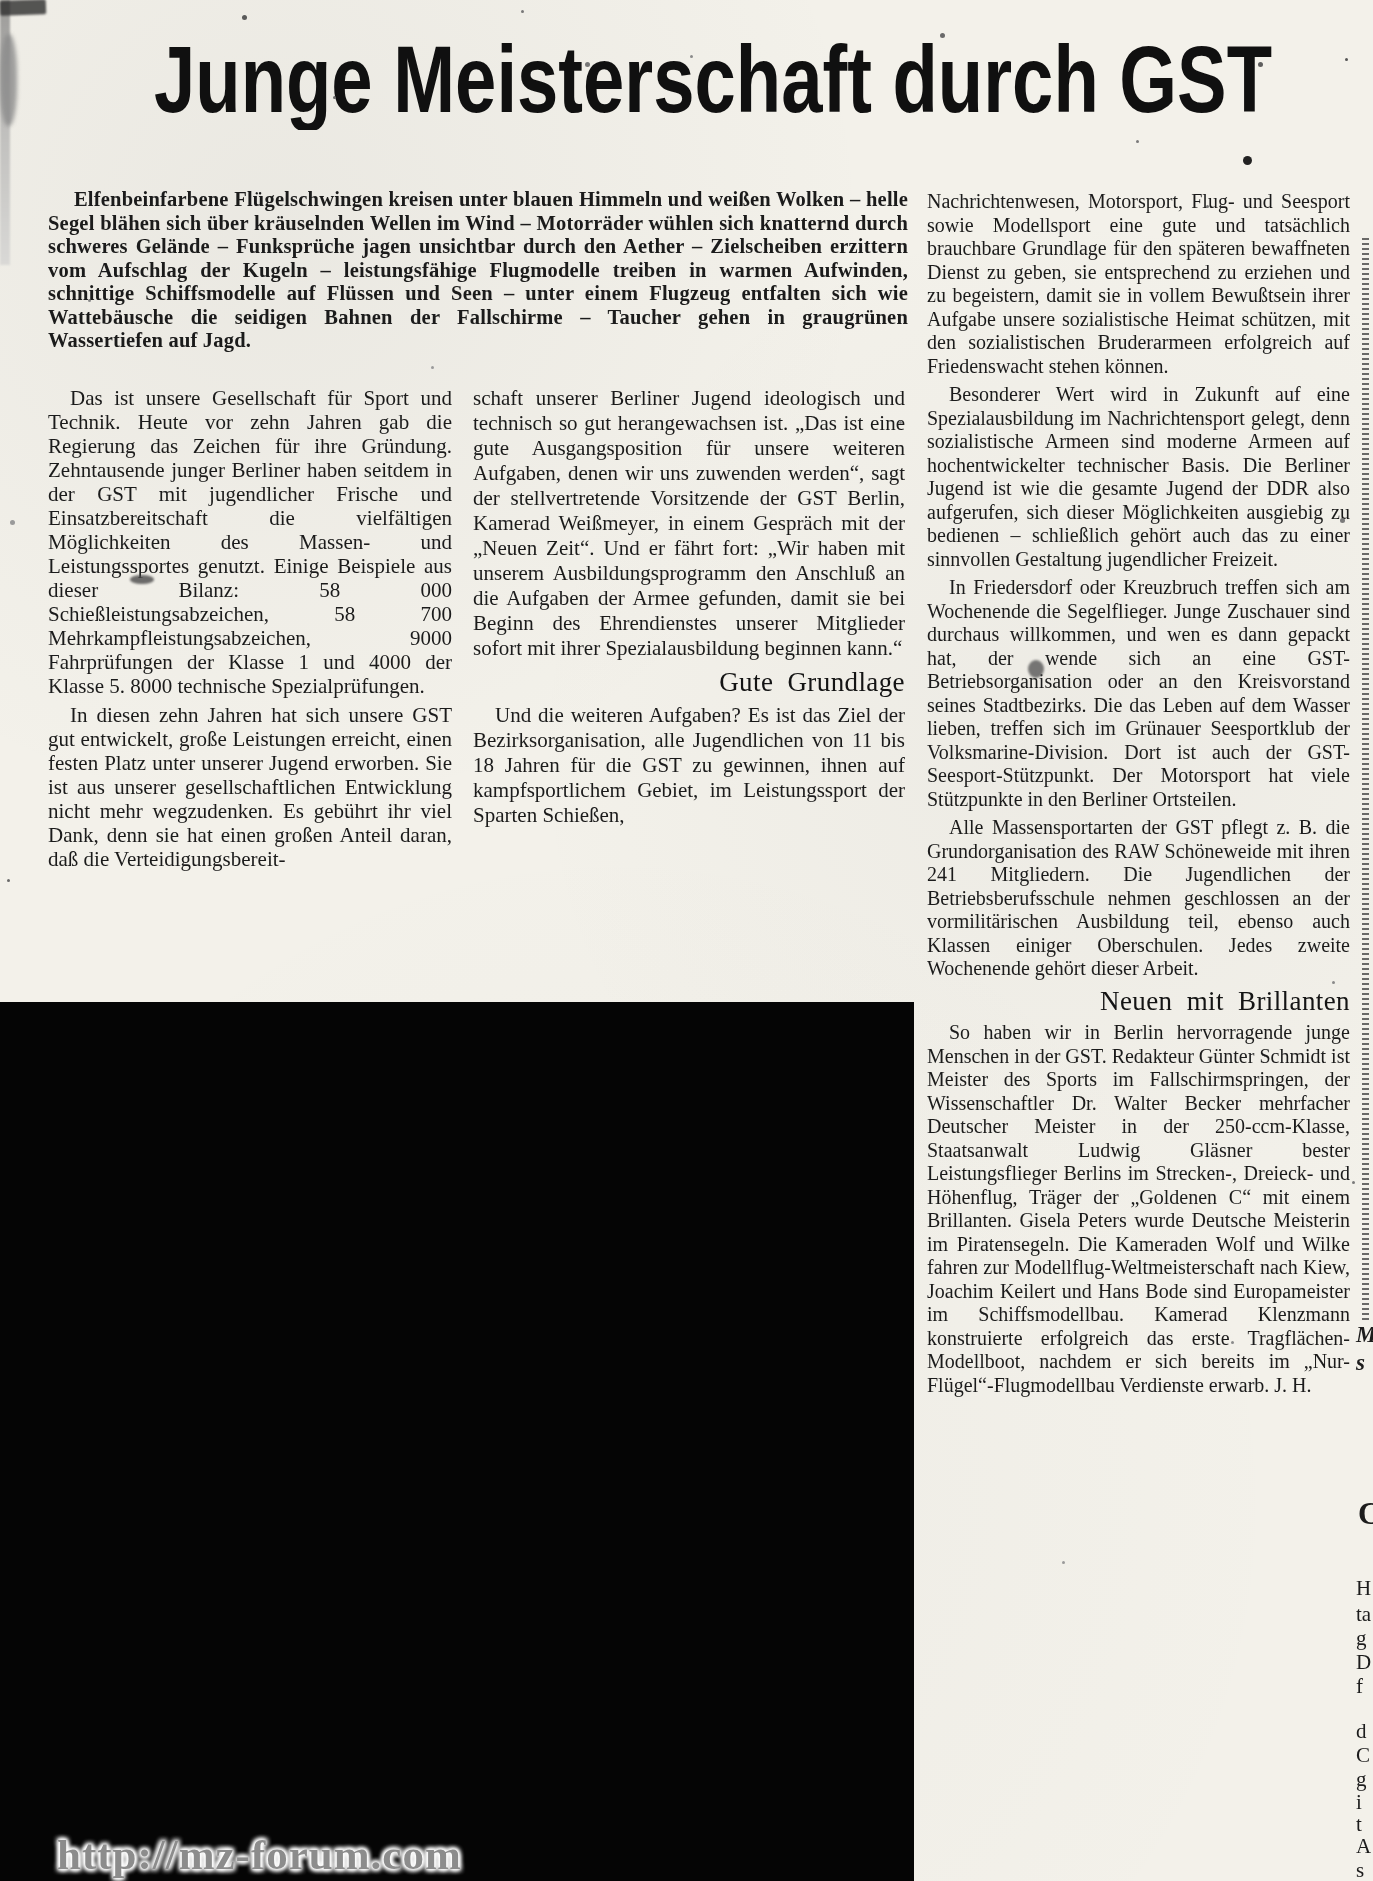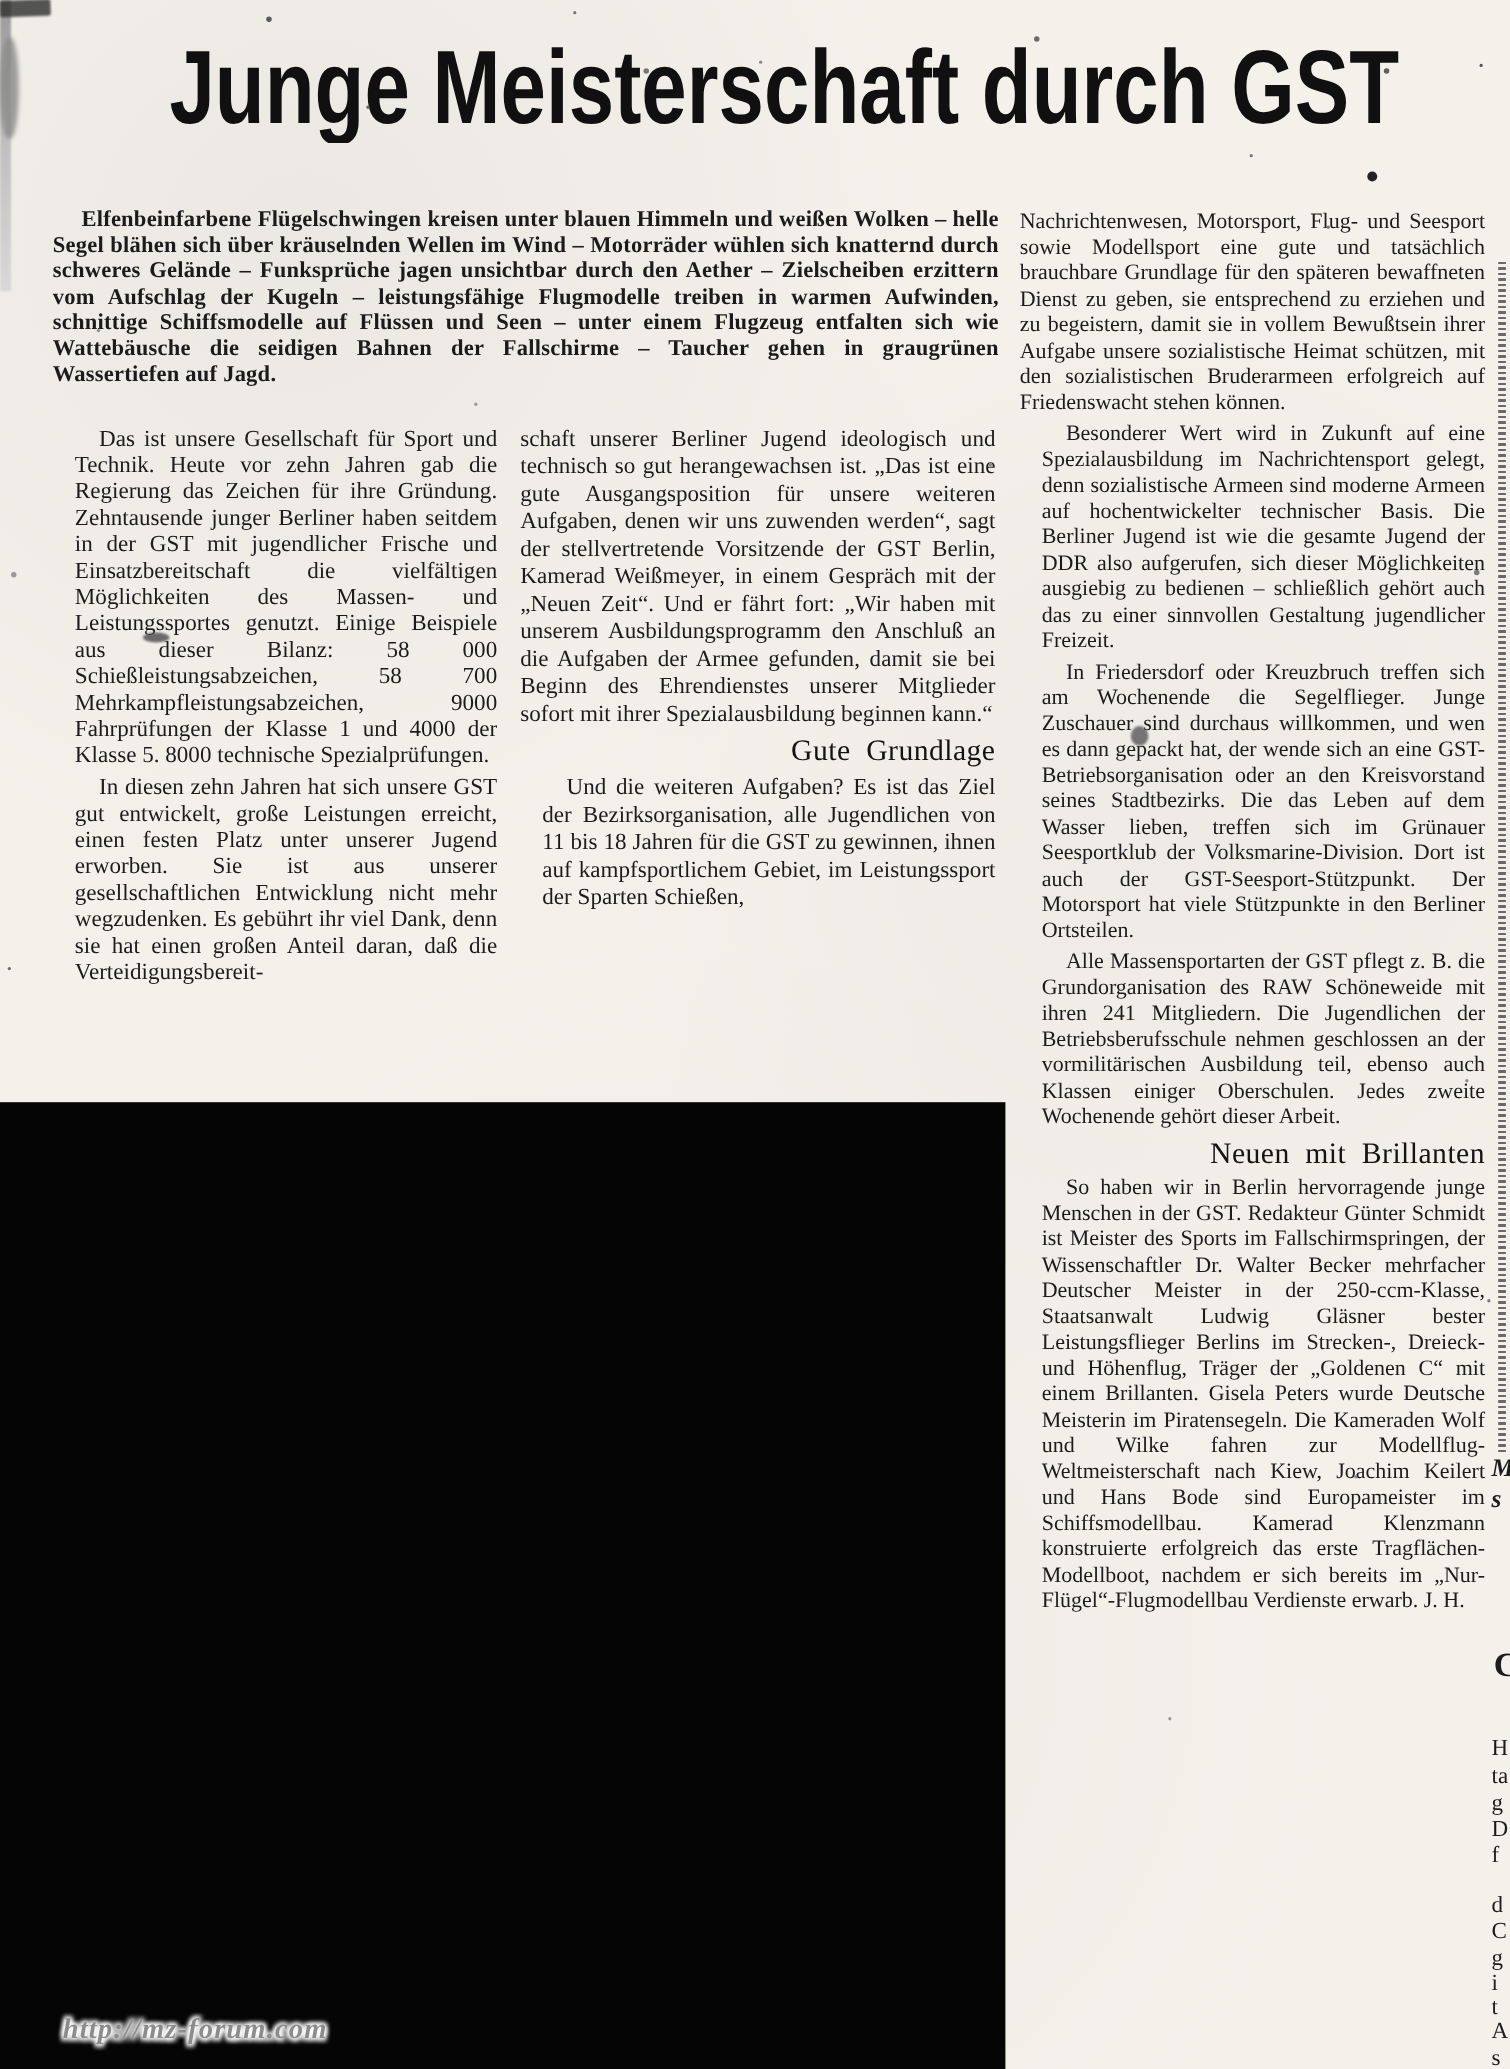--- a/index.html
+++ b/index.html
@@ -21,31 +21,31 @@
     font-size:33px; font-weight:bold; letter-spacing:-.3px; word-spacing:3px; color:#161616;
   }
   .subtitle-dot{position:absolute; left:1243px; top:156px; width:9px; height:9px; border-radius:50%; background:#222;}
   .lead{
     position:absolute; left:48px; top:188px; width:860px; margin:0;
     font-size:20.5px; line-height:23.5px; font-weight:bold; text-align:justify;
     text-indent:26px; letter-spacing:.2px;
   }
   .col{position:absolute; text-align:justify; hyphens:auto; -webkit-hyphens:auto;}
   .col p{margin:0 0 5px 0;}
-  .col p.indent{text-indent:22px;margin-left:20px;}
+  .col p.indent{text-indent:22px;}
   .col1{left:48px;  top:386px; width:404px; font-size:21px;   line-height:24px;}
   .col2{left:473px; top:386px; width:432px; font-size:21px;   line-height:25px;}
   .col3{left:927px; top:190px; width:423px; font-size:20px;   line-height:23.5px;}
   .crosshead{
     margin:9px 0 8px 0; text-align:right; font-size:27px; font-weight:normal;
     word-spacing:7px; letter-spacing:.4px; text-indent:0; color:#141414;
   }
   .redaction{position:absolute; left:0; top:1002px; width:914px; height:879px; background:var(--redaction);}
   .watermark{
-    position:absolute; left:14px; top:1830px; font-size:26px; font-weight:bold; font-style:italic;
+    position:absolute; left:14px; top:1830px; font-size:43px; font-weight:bold; 
     color:var(--watermark); letter-spacing:1px;
     text-shadow:0 0 3px #fff,0 0 6px #fff,2px 2px 4px #fff,-2px -2px 4px #fff,2px -2px 4px #fff,-2px 2px 4px #fff;
     padding-left:43px;
   }
   .dotted-rule{
     position:absolute; left:1362px; top:236px; width:7px; height:1084px; opacity:.75;
     background:repeating-linear-gradient(0deg,#3b3b3b 0 2px,transparent 2px 5px);
   }
   .frag{position:absolute; left:1356px; font-size:21px; color:#1c1c1c; white-space:nowrap;}
   .frag.it{font-style:italic; font-weight:bold; font-size:23px;}

